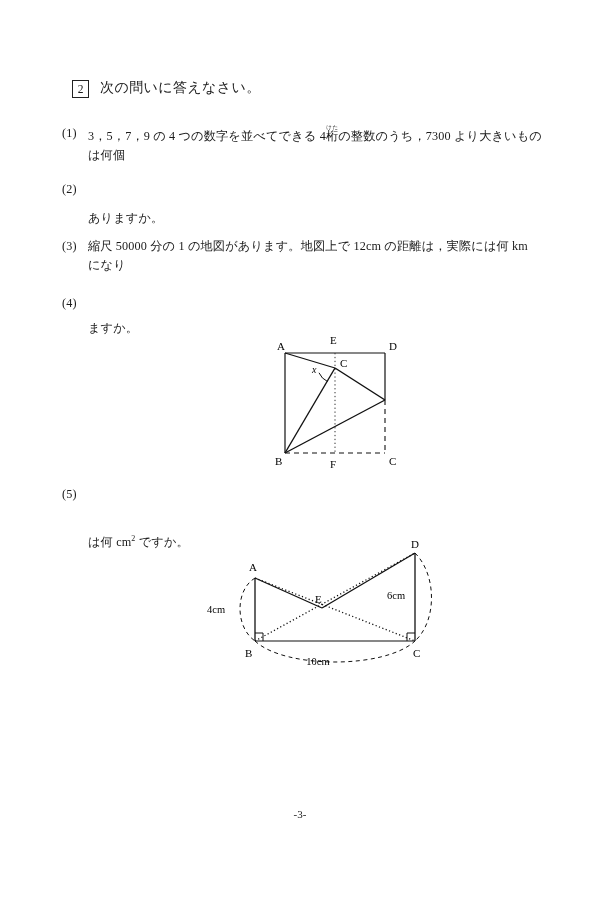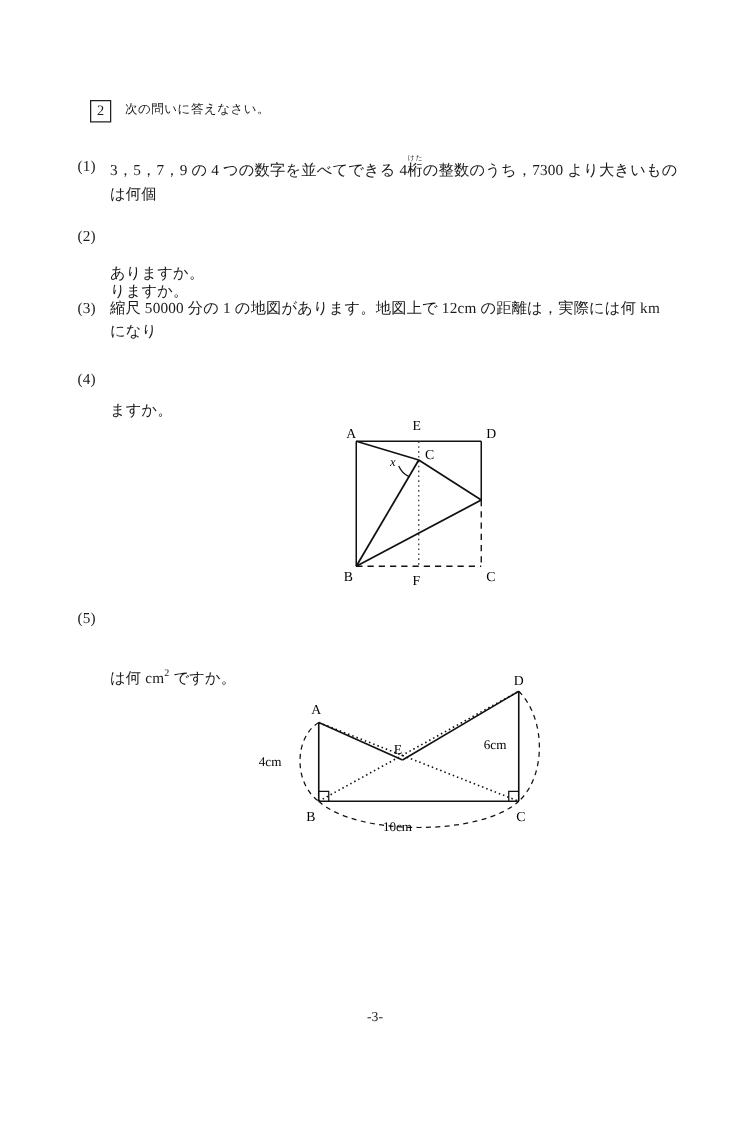--- a/index.html
+++ b/index.html
@@ -35,21 +35,21 @@
   .prob-num {
     border: 1px solid #222;
     width: 15px;
     height: 16px;
     line-height: 16px;
     text-align: center;
     font-size: 11.5px;
     font-family: "Liberation Serif", serif;
   }
   .prob-lead {
-    font-size: 10px;
+    font-size: 14px;
     line-height: 16px;
     letter-spacing: .4px;
   }
 
   
   .q {
     position: absolute;
     left: 88px;
     width: 455px;
     font-size: 12.2px;
@@ -101,21 +101,20 @@
   </div>
 
   <div class="q" style="top:124px;">
     <span class="lbl">(1)</span>
     <span class="body"><span>3，5，7，9 の 4 つの数字を並べてできる 4</span><ruby><span>桁</span><rt>けた</rt></ruby><span>の整数のうち，7300 より大きいものは何個</span></span>
     <span class="l2">ありますか。</span>
   </div>
 
   <div class="q" style="top:180px;">
     <span class="lbl">(2)</span>
-    <span class="l2">りますか。</span>
   </div>
 
   <div class="q" style="top:237px;">
     <span class="lbl">(3)</span>
     <span class="body">縮尺 50000 分の 1 の地図があります。地図上で 12cm の距離は，実際には何 km になり</span>
     <span class="l2">ますか。</span>
   </div>
 
   <div class="q" style="top:294px;">
     <span class="lbl">(4)</span>

